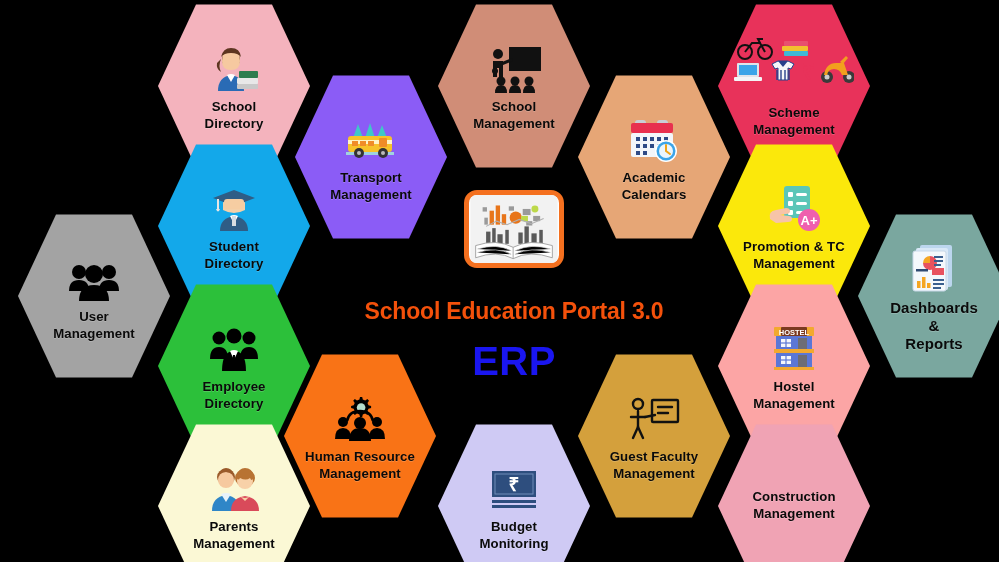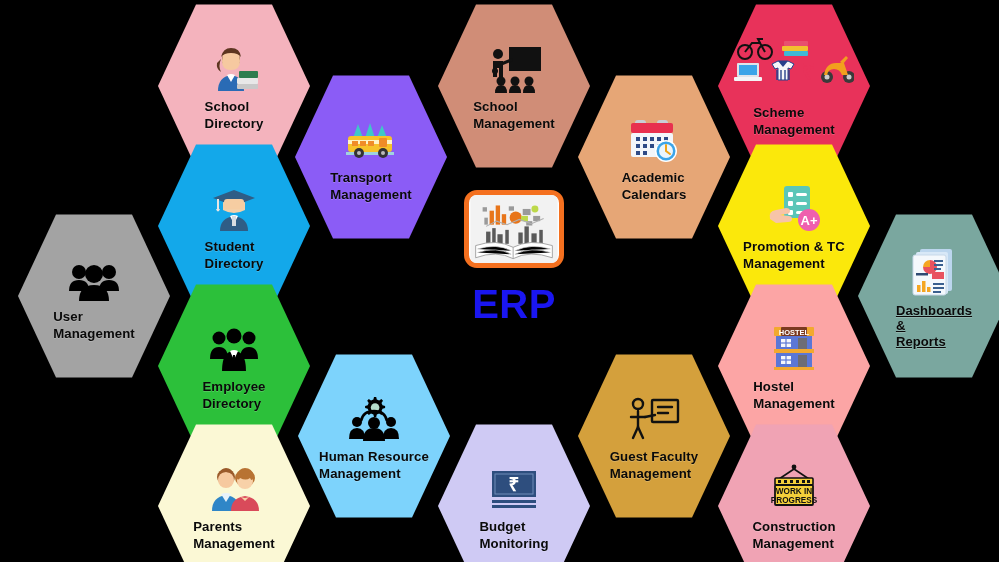--- a/index.html
+++ b/index.html
@@ -21,40 +21,40 @@
     position: absolute;
     width: 152px;
     height: 168px;
     display: flex;
     flex-direction: column;
     align-items: center;
     justify-content: center;
     clip-path: polygon(25% 1.5%, 75% 1.5%, 100% 50%, 75% 98.5%, 25% 98.5%, 0% 50%);
     filter: drop-shadow(2px 3px 2px rgba(0,0,0,0.85));
     padding: 6px 10px;
-    text-align: left;
+    text-align: center;
   }
   .hex .icon {
     height: 54px;
     display: flex;
     align-items: flex-end;
     justify-content: center;
     margin-bottom: 6px;
   }
   .hex .icon svg { display: block; }
   .hex .label {
     font-size: 13.2px;
     font-weight: bold;
     line-height: 1.28;
     color: #0a0a0a;
     letter-spacing: 0.1px;
     white-space: pre-line;
     text-shadow: 0 1px 0 rgba(255,255,255,0.18);
   }
-  .hex.three .label { font-size: 13px; line-height: 1.2; text-decoration: underline; }
+  .hex.three .label { font-size: 15px; line-height: 1.2; }
 
   
   #center-block {
     position: absolute;
     left: 369px; top: 190px;
     width: 290px; height: 210px;
     display: flex;
     flex-direction: column;
     align-items: center;
   }
@@ -348,21 +348,21 @@
               <path d="M20 33 v8"></path>
               <path d="M15 37 h10"></path>
       </g>
       <rect x="32" y="15" width="9" height="11" fill="#6d6d75"></rect>
       <rect x="32" y="32" width="9" height="12" fill="#6d6d75"></rect>
     </svg>
         </div>
         <div class="label">Hostel
 Management</div>
       </div>
-      <div class="hex" style="left: 298px; top: 352px; background: #7dd3fc;">
+      <div class="hex" style="left: 284px; top: 352px; background: #f97316;">
         <div class="icon">
           <svg width="54" height="48" viewBox="0 0 54 48">
       <g fill="#000">
         <path d="M27 2 l2.2 0 l0.6 2.6 l2.4 1 l2.2 -1.5 l1.6 1.6 l-1.5 2.2 l1 2.4 l2.6 0.6 l0 2.2 l-2.6 0.6 l-1 2.4 l1.5 2.2 l-1.6 1.6 l-2.2 -1.5 l-2.4 1 l-0.6 2.6 l-2.2 0 l-0.6 -2.6 l-2.4 -1 l-2.2 1.5 l-1.6 -1.6 l1.5 -2.2 l-1 -2.4 l-2.6 -0.6 l0 -2.2 l2.6 -0.6 l1 -2.4 l-1.5 -2.2 l1.6 -1.6 l2.2 1.5 l2.4 -1z"></path>
       </g>
       <circle cx="28.1" cy="12.5" r="4.3" fill="#b5ddcc"></circle>
       <path d="M14 26 q2 -10 13 -10 q11 0 13 10" fill="none" stroke="#000" stroke-width="2.6"></path>
       <circle cx="10" cy="27" r="5" fill="#000"></circle>
       <path d="M2 44 q0 -11 8 -11 q8 0 8 11z" fill="#000"></path>
       <circle cx="44" cy="27" r="5" fill="#000"></circle>
@@ -418,39 +418,20 @@
       <rect x="7" y="7" width="38" height="20" fill="none" stroke="#6e8cb8" stroke-width="1"></rect>
       <text x="26" y="24" text-anchor="middle" font-family="Liberation Sans, sans-serif" font-size="19" font-weight="bold" fill="#ffffff">₹</text>
       <rect x="4" y="33" width="44" height="3" fill="#2e4e7e"></rect>
       <rect x="4" y="38" width="44" height="3" fill="#2e4e7e"></rect>
     </svg>
         </div>
         <div class="label">Budget
 Monitoring</div>
       </div>
       <div class="hex" style="left: 718px; top: 422px; background: rgb(240, 163, 180);">
-        <div class="icon">
-          <svg width="56" height="50" viewBox="0 0 56 50">
-      <circle cx="28" cy="4" r="2.4" fill="#111"></circle>
-      <path d="M28 6 L13 16" stroke="#111" stroke-width="1.6"></path>
-      <path d="M28 6 L43 16" stroke="#111" stroke-width="1.6"></path>
-      <rect x="9" y="15" width="38" height="7" rx="1" fill="#f4cf3a" stroke="#111" stroke-width="1.6"></rect>
-      <g fill="#111">
-        <rect x="12" y="17" width="3" height="3"></rect>
-              <rect x="18" y="17" width="3" height="3"></rect>
-        <rect x="24" y="17" width="3" height="3"></rect>
-              <rect x="30" y="17" width="3" height="3"></rect>
-        <rect x="36" y="17" width="3" height="3"></rect>
-              <rect x="41" y="17" width="3" height="3"></rect>
-      </g>
-      <rect x="9" y="22" width="38" height="20" rx="1" fill="#f4cf3a" stroke="#111" stroke-width="1.8"></rect>
-      <text x="28" y="31" text-anchor="middle" font-family="Liberation Sans, sans-serif" font-size="8.2" font-weight="bold" fill="#111">WORK IN</text>
-      <text x="28" y="39.5" text-anchor="middle" font-family="Liberation Sans, sans-serif" font-size="8.2" font-weight="bold" fill="#111">PROGRESS</text>
-    </svg>
-        </div>
         <div class="label">Construction
 Management</div>
       </div>
     </div>
 
   <div id="center-block">
     <div id="center-logo">
       <svg viewBox="0 0 100 78" width="90" height="68" aria-hidden="true">
         <rect x="0" y="0" width="100" height="78" fill="#f2f2f2"></rect>
 
@@ -488,16 +469,17 @@
         <path d="M6,58 Q30,50 49,60 Q68,50 94,58 L94,72 Q68,63 49,73 Q30,63 6,72 Z" fill="#ffffff" stroke="#9b9b9b" stroke-width="1"></path>
         <path d="M49,60 L49,73" stroke="#9b9b9b" stroke-width="1"></path>
         <g stroke="#cfcfcf" stroke-width="0.8">
           <path d="M8,62 Q30,55 47,64"></path>
           <path d="M8,66 Q30,59 47,68"></path>
           <path d="M92,62 Q70,55 51,64"></path>
           <path d="M92,66 Q70,59 51,68"></path>
         </g>
       </svg>
     </div>
+    <div id="center-title">School Education Portal 3.0</div>
     <div id="center-erp">ERP</div>
   </div>
 
 </div>
 
 </body></html>

